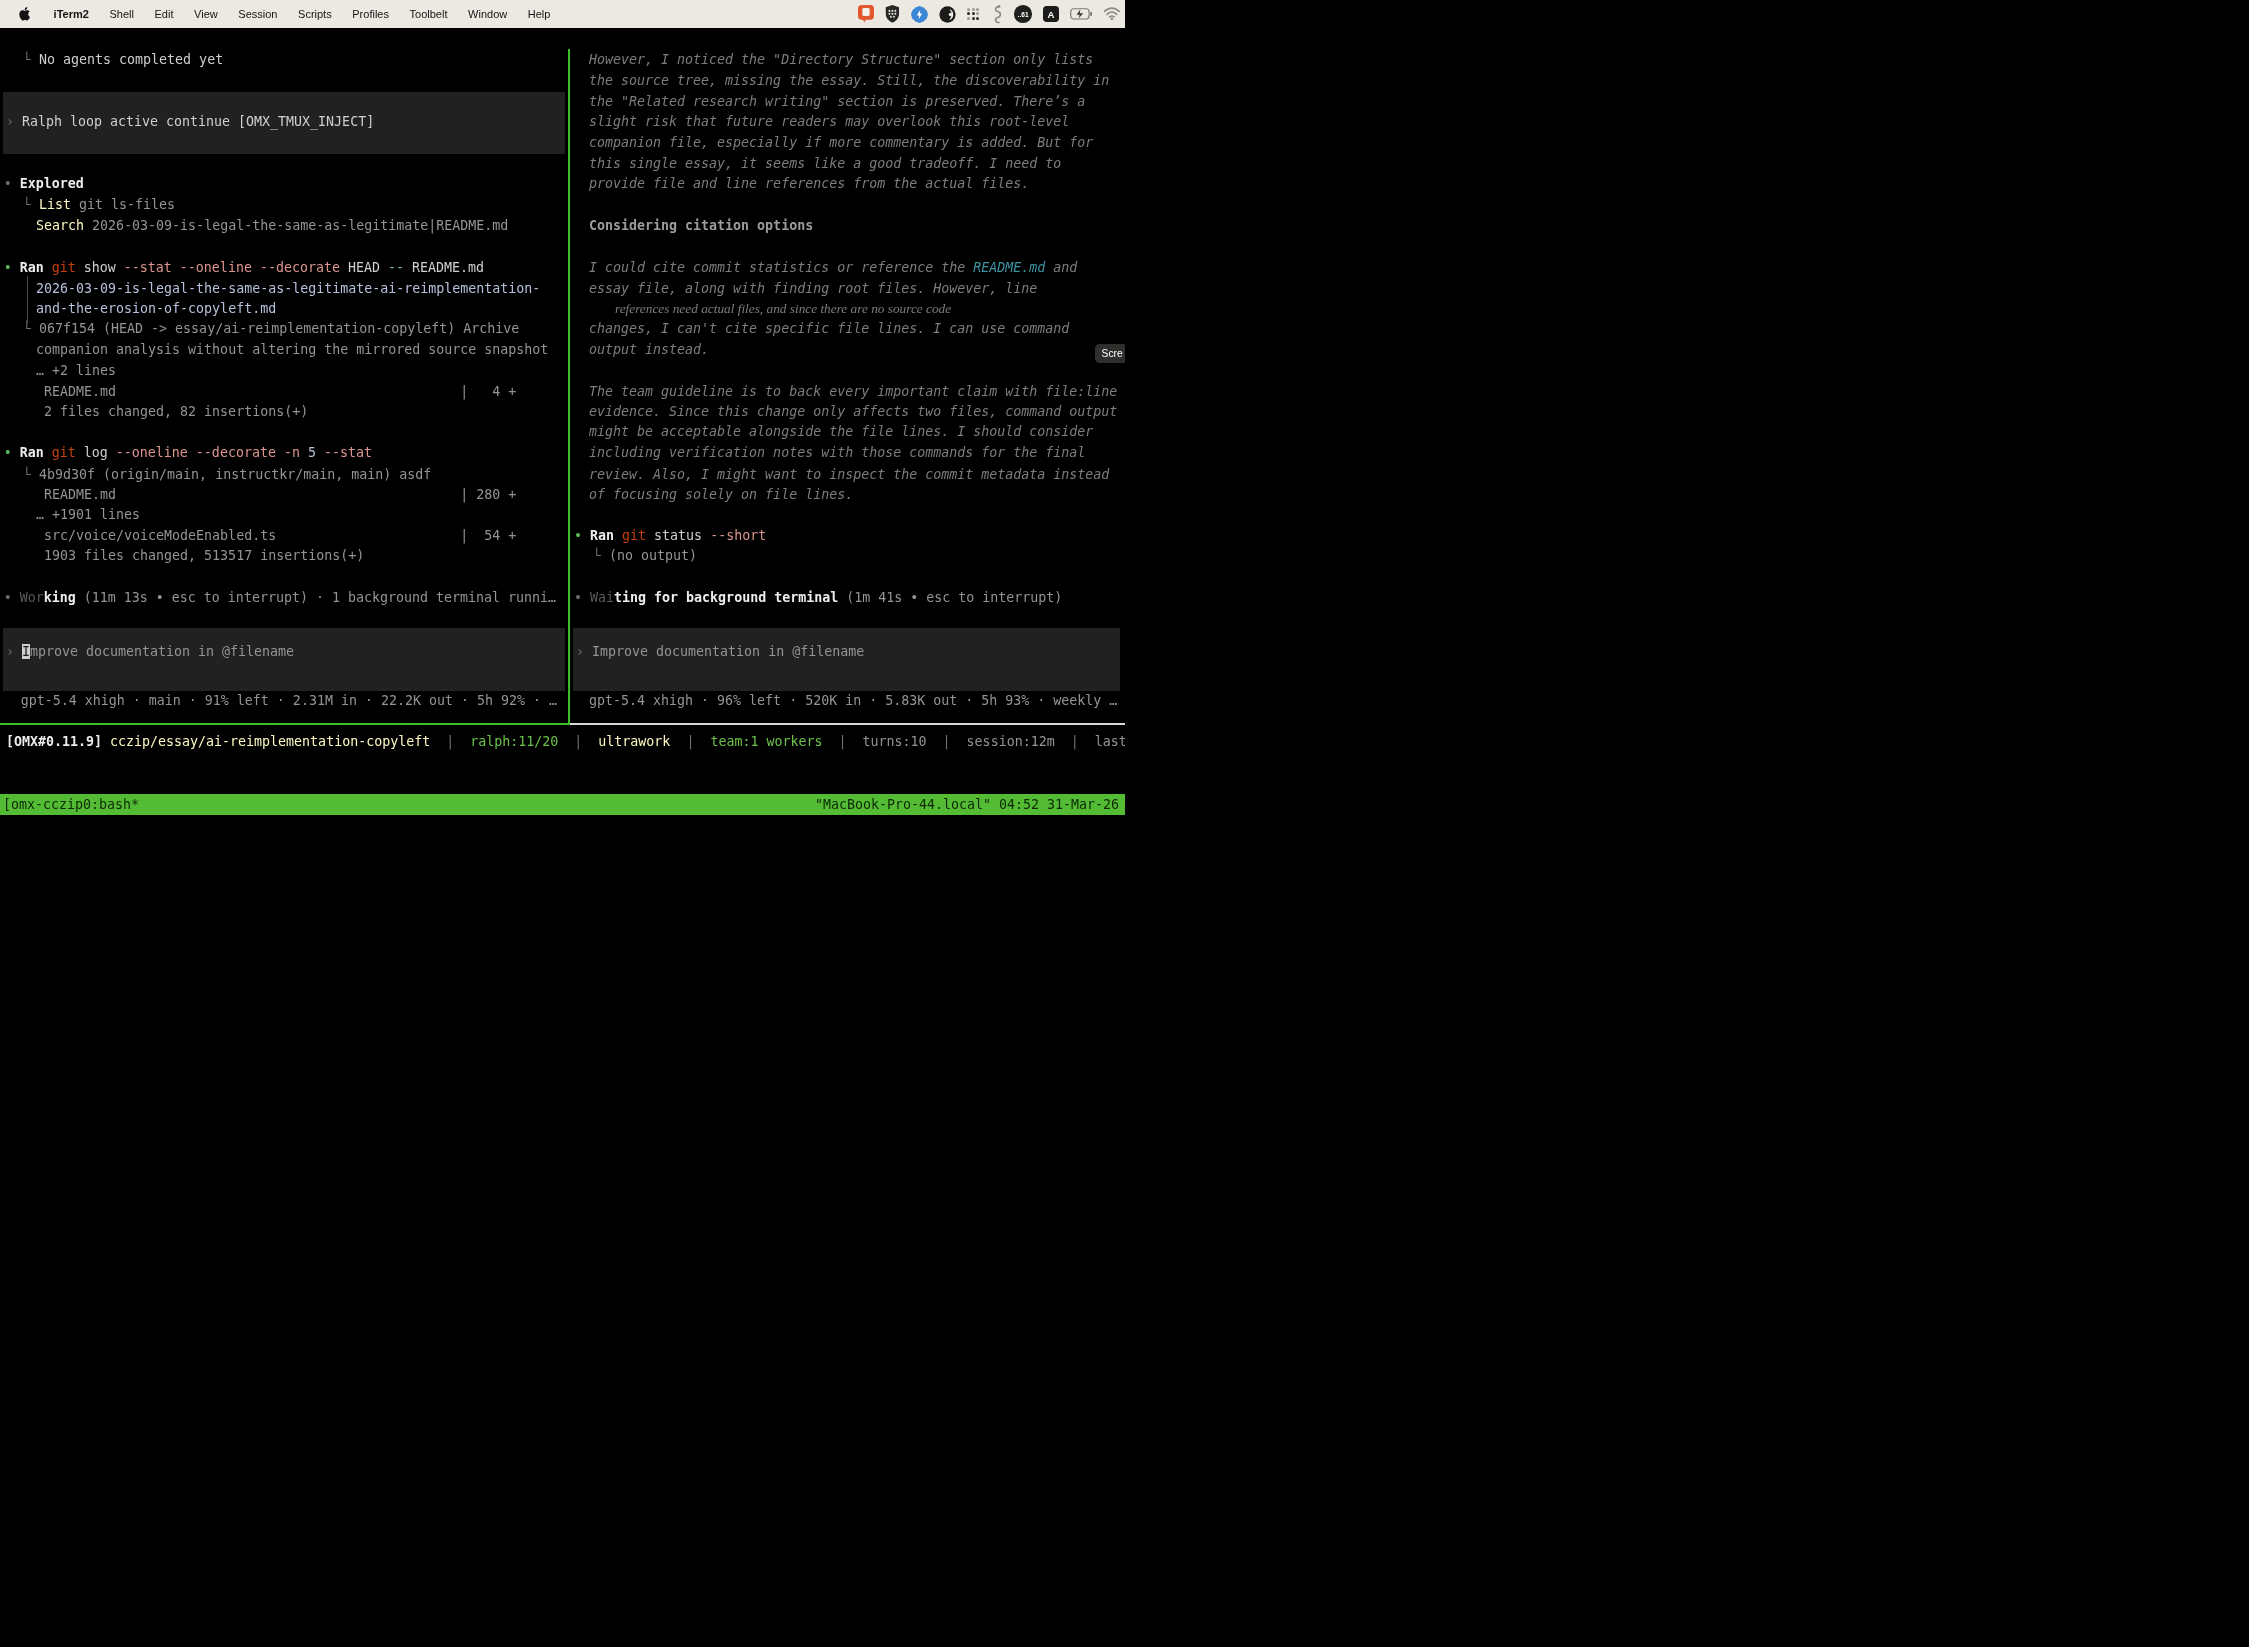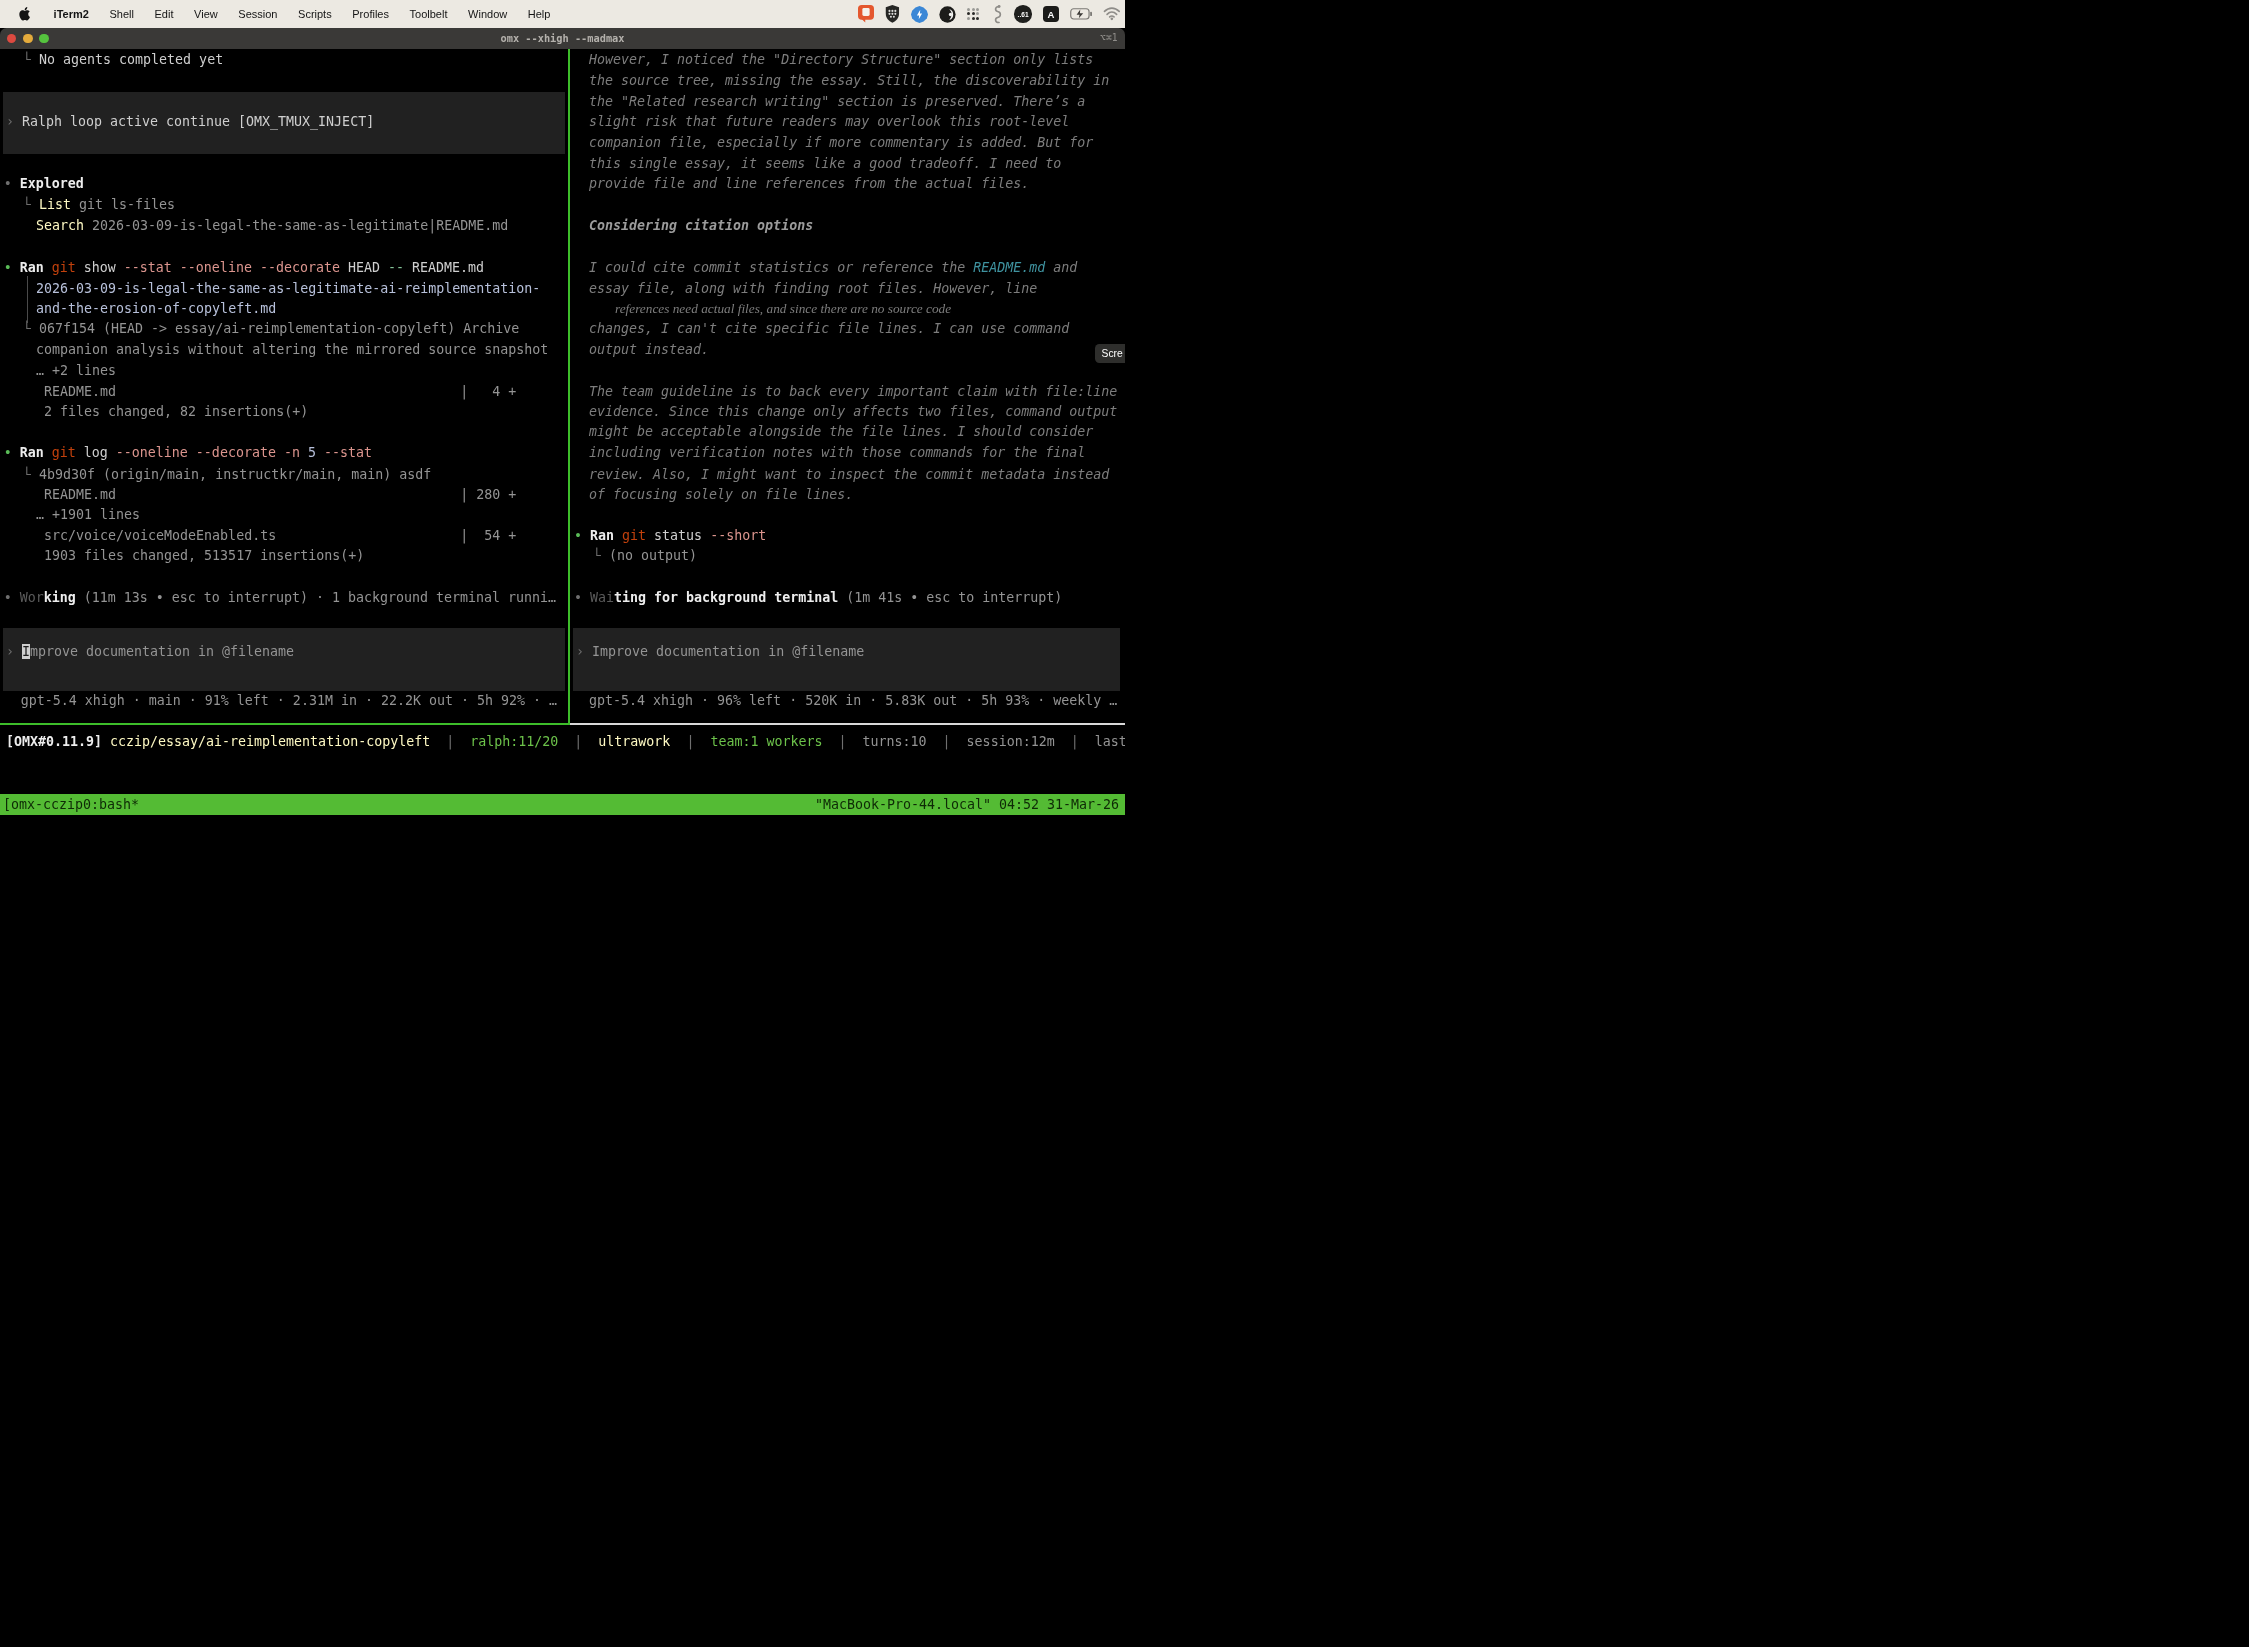--- a/index.html
+++ b/index.html
@@ -32,21 +32,21 @@
   
   .tl{position:absolute;white-space:pre;font-size:13.3px;line-height:16px;height:16px;}
   .inputbox{position:absolute;background:#212121;}
   .s-gray{color:#949494}.s-dim{color:#6f6f6f}.s-lightgray{color:#cfcfcf}
   .s-whitebold{color:#ededed;font-weight:bold}.s-cyan{color:#fef9c3}
   .s-blue{color:#c2410c}.s-red{color:#dc958e}.s-lav{color:#b7c0da}
   .s-green{color:#5abc58}.s-green2{color:#6cc24a}.s-greenish{color:#84c398}
   .s-shim{color:#5a5a5a;font-weight:normal}
   .s-it{color:#7d7d7d;font-style:italic}
   .s-itcyan{color:#3f93a0;font-style:italic}
-  .s-ithead{color:#9c9c9c;font-style:italic;font-weight:bold}
+  .s-ithead{color:#9c9c9c;font-weight:bold}
   .s-cursor{background:#cfcfcf;color:#1c1c1c}
   .vdivider{position:absolute;left:568px;top:49px;width:1.5px;height:675px;background:#3dbd2a;}
   .hborder-left{position:absolute;left:0;top:723px;width:570px;height:1.5px;background:#3dbd2a;}
   .hborder-right{position:absolute;left:570px;top:723px;width:555px;height:1.5px;background:#d8d8d8;}
   .treeline{position:absolute;left:26.6px;top:276px;width:1.5px;height:47px;background:#4a4a4a;}
   .tmuxbar{position:absolute;left:0;top:794px;width:1125px;height:21.4px;background:#54bb34;
            color:#0e2a06;font-size:13.3px;line-height:21.4px;}
   .tmuxleft{position:absolute;left:3px;top:0;white-space:pre;}
   .tmuxright{position:absolute;right:5.9px;top:0;white-space:pre;}
   .screenovl{position:absolute;left:1095px;top:344px;width:44px;height:19px;background:#2e2e2c;
@@ -143,27 +143,20 @@
               <path d="M2 6 C8 0 16 0 22 6"></path>
               <path d="M5.5 10 C9.5 6 14.5 6 18.5 10"></path>
               <path d="M9 13.5 C11 11.8 13 11.8 15 13.5"></path>
             </g>
             <circle cx="12" cy="16" r="1.8" fill="#8e8c88"></circle>
           </svg>
       </span>
     </div>
   </div>
 
-  <div class="titlebar">
-    <span class="tlight" style="left:6.6px;background:#dd4a40;"></span>
-    <span class="tlight" style="left:23px;background:#e4ab3c;"></span>
-    <span class="tlight" style="left:39px;background:#55c33e;"></span>
-    <span class="titletext">omx --xhigh --madmax</span>
-    <span class="titleshort">⌥⌘1</span>
-  </div>
 
   <div class="tl" style="left:23px;top:52px;"><span class="s-dim">└ </span><span class="s-lightgray">No agents completed yet</span></div>
 
   <div class="inputbox" style="left:3px;top:92px;width:562px;height:62px;"></div>
   <div class="tl" style="left:5.9px;top:114px;"><span class="s-dim">› </span><span class="s-lightgray">Ralph loop active continue [OMX_TMUX_INJECT]</span></div>
 
   <div class="tl" style="left:3.7px;top:176px;"><span class="s-dim">• </span><span class="s-whitebold">Explored</span></div>
   <div class="tl" style="left:23px;top:197px;"><span class="s-dim">└ </span><span class="s-cyan">List</span><span class="s-gray"> git ls-files</span></div>
   <div class="tl" style="left:36px;top:218px;"><span class="s-cyan">Search</span><span class="s-gray"> 2026-03-09-is-legal-the-same-as-legitimate|README.md</span></div>
 

